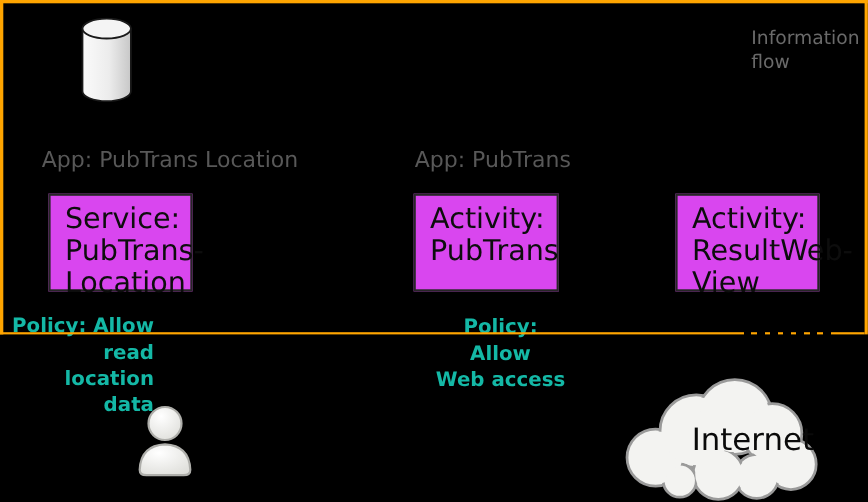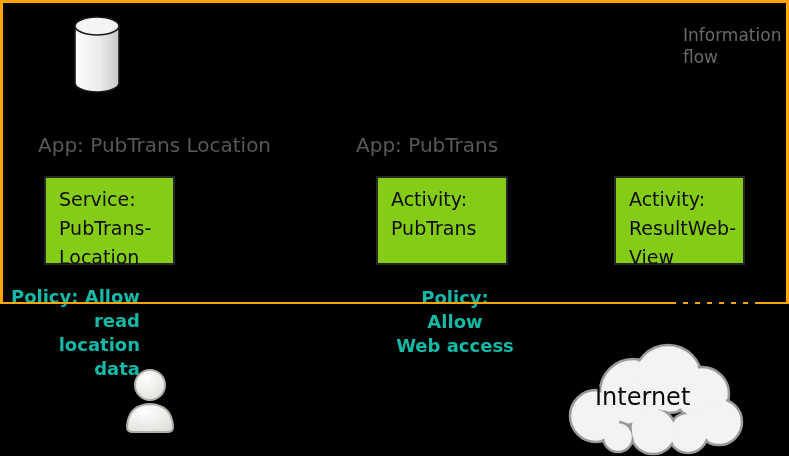--- a/index.html
+++ b/index.html
@@ -48,32 +48,32 @@
   }
 
   .app-label {
     position: absolute;
     top: 133px;
     color: #585858;
     font-size: 20px;
     white-space: pre;
   }
   .app-label.app1 { left: 38px; }
-  .app-label.app2 { left: 356px; }
+  .app-label.app2 { left: 377px; }
 
   .comp-box {
     position: absolute;
     top: 176px;
     width: 131px;
     height: 89px;
-    background: #84cc16;
+    background: #d946ef;
     border: 2px solid #262626;
     box-sizing: border-box;
     color: #0d0d0d;
-    font-size: 19px;
+    font-size: 26px;
     line-height: 29px;
     padding: 7px 4px 0 13px;
     white-space: pre-line;
     z-index: 2;
   }
   .comp-box.service   { left: 44px; }
   .comp-box.activity1 { left: 376px; width: 132px; }
   .comp-box.activity2 { left: 614px; }
 
   .policy {
@@ -108,23 +108,23 @@
   }
   .cloud {
     position: absolute;
     left: 558px; top: 342px;
     width: 192px; height: 114px;
   }
   .internet-label {
     position: absolute;
     left: 595px; top: 383px;
     width: 145px;
-    text-align: left;
+    text-align: right;
     color: #0a0a0a;
-    font-size: 24px;
+    font-size: 28px;
     z-index: 2;
   }
 </style>
 </head>
 <body>
 
 <div id="stage">
 
   <div class="flow-region"></div>
   <div class="flow-bottom-line"></div>

